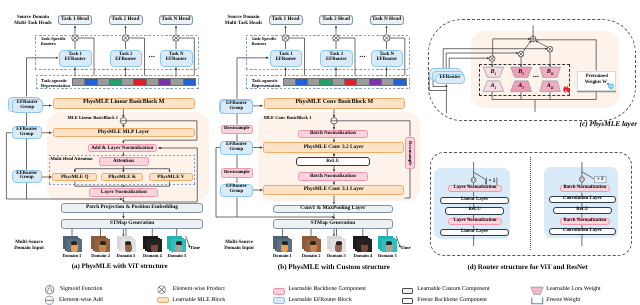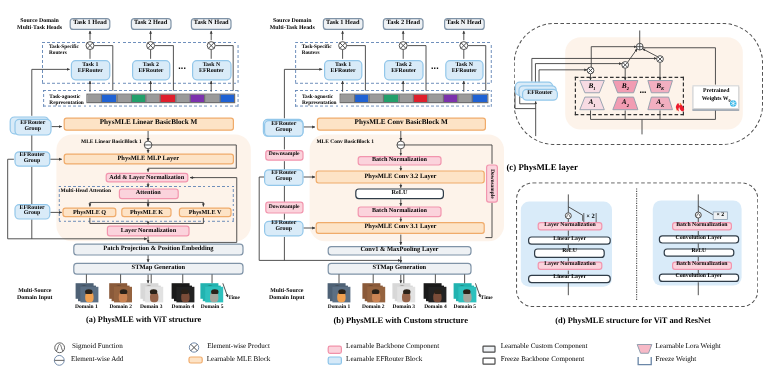--- a/index.html
+++ b/index.html
@@ -540,21 +540,21 @@
 <div style="position:absolute;left:577.3px;top:70.5px;width:37px;height:18.1px;background:#fff;border:0.5px solid #d8d8d8;box-shadow:0 1.3px 0 #8a97a5;z-index:5;display:flex;flex-direction:column;align-items:center;justify-content:center;font-size:4.80px;font-weight:bold;line-height:1.35;">
   <span>Pretrained</span>
   <span><span>Weights W</span><sub style="font-size:3.51px;">0</sub></span>
 </div>
 <svg class="wtop" viewBox="0 0 640 305">
   <circle cx="611" cy="86.2" r="2.7" fill="#35b6e8"></circle>
   <g stroke="#fff" stroke-width="0.55" stroke-linecap="round">
    <path d="M611 84 L611 88.4 M609.1 85.1 L612.9 87.3 M612.9 85.1 L609.1 87.3"></path>
   </g>
 </svg>
-<div class="lbl" style="left:422px;top:136px;width:215px;font-size:7.35px;text-align:left;">(c) PhysMLE layer</div>
+<div class="lbl" style="left:422px;top:120px;width:215px;font-size:7.35px;text-align:right;font-style:italic;">(c) PhysMLE layer</div>
 
 <div style="position:absolute;left:429.6px;top:151.5px;width:202.1px;height:104.3px;border:0.8px dashed #555;border-radius:14px;box-sizing:border-box;z-index:1;"></div>
 <div style="position:absolute;left:529.7px;top:157px;width:0px;height:93px;border-left:0.8px dotted #555;z-index:2;"></div>
 <div style="position:absolute;left:434.4px;top:168px;width:75.9px;height:71.1px;background:#d9ebf9;border-radius:7px;z-index:2;"></div>
 <div style="position:absolute;left:544.2px;top:167.4px;width:74.3px;height:70.8px;background:#d9ebf9;border-radius:7px;z-index:2;"></div>
 
 <svg class="wires" viewBox="0 0 640 305">
  <g stroke="#3f3f3f" stroke-width="0.75" fill="none">
   <path d="M473.6 162 L473.6 177.3"></path>
   <path d="M473.6 172.3 L485.6 179.4"></path>
@@ -617,21 +617,21 @@
 <div class="bx white" style="left:553px;top:206.6px;width:58.7px;height:7.4px;font-size:4.80px;">
       <span>ReLU</span>
     </div>
 <div class="bx pink" style="left:559.5px;top:217.8px;width:50.8px;height:7.1px;font-size:4.80px;">
       <span>Batch Normalization</span>
     </div>
 <div class="bx white" style="left:549.2px;top:227.9px;width:66.4px;height:7.3px;font-size:4.80px;">
       <span>Convolution Layer</span>
     </div>
 
-<div class="lbl" style="left:420px;top:262.8px;width:215px;font-size:7px;text-align:center;">(d) PhysMLE structure for ViT and ResNet</div>
+<div class="lbl" style="left:420px;top:262.8px;width:215px;font-size:7px;text-align:center;">(d) Router structure for ViT and ResNet</div>
 
 <svg class="wtop" viewBox="0 0 640 305">
  <g fill="none" stroke="#5b5b5b" stroke-width="0.8">
   <circle cx="49.7" cy="289.8" r="4.1"></circle>
   <path d="M46.7 292.6 C48.0 292.6 48.2 287.0 49.7 287.0 C51.2 287.0 51.4 292.6 52.7 292.6" stroke-width="0.75"></path>
  </g>
  <g fill="none" stroke="#6f88a8" stroke-width="0.8">
   <circle cx="49.4" cy="300.3" r="4.1"></circle>
  </g>
  <path d="M45.3 300.3 L53.5 300.3" stroke="#5b5b5b" stroke-width="0.8"></path>

